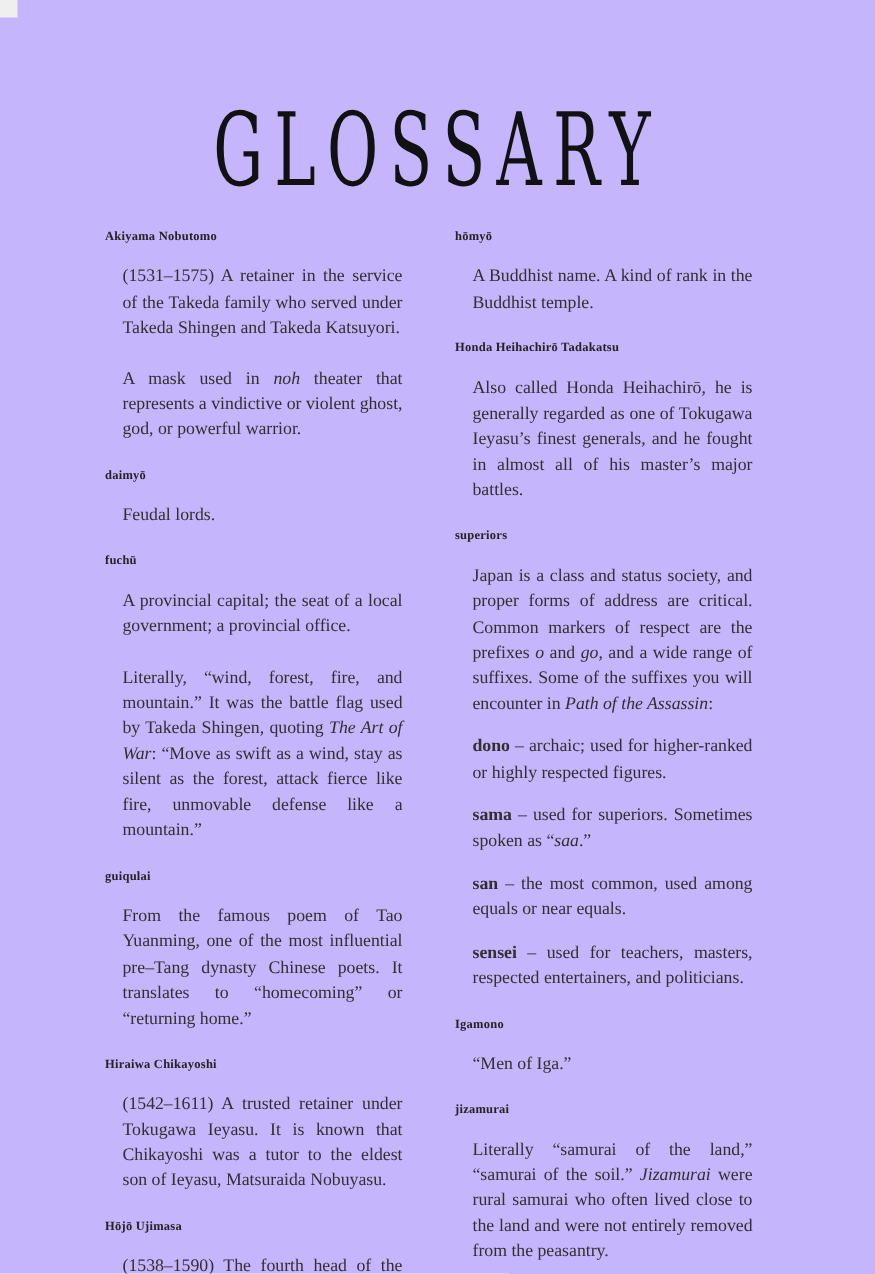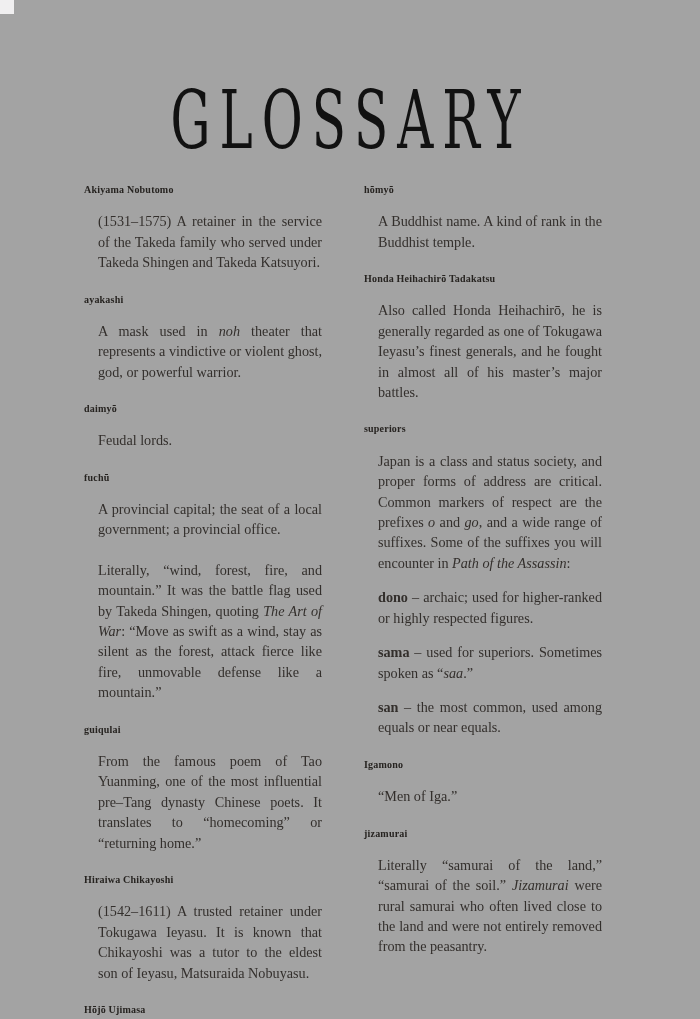--- a/index.html
+++ b/index.html
@@ -1,20 +1,20 @@
 <!DOCTYPE html>
 <html><head>
 <meta charset="utf-8">
 <style>
   html, body { margin: 0; padding: 0; background: #ffffff; }
   .page {
     position: relative;
     width: 700px;
     height: 1019px;
-    background: #a3a3a3;
+    background: #c4b5fd;
     overflow: hidden;
     font-family: "Liberation Serif", serif;
     color: #2e2b29;
   }
   .corner-artifact {
     position: absolute;
     top: 0; left: 0;
     width: 14px; height: 14px;
     background: #f0eff0;
   }
@@ -73,21 +73,20 @@
   <div class="title-wrap">
     <h1 class="title">GLOSSARY</h1>
   </div>
   <div class="columns">
     <div class="col" id="col-0">
         <div class="entry">
           <div class="term">Akiyama Nobutomo</div>
           <p class="def"><span>(1531–1575) A retainer in the service of the Takeda family who served under Takeda Shingen and Takeda Katsuyori.</span></p>
         </div>
         <div class="entry">
-          <div class="term">ayakashi</div>
           <p class="def"><span>A mask used in </span><span class="it">noh</span><span> theater that represents a vindictive or violent ghost, god, or powerful warrior.</span></p>
         </div>
         <div class="entry">
           <div class="term">daimyō</div>
           <p class="def"><span>Feudal lords.</span></p>
         </div>
         <div class="entry">
           <div class="term">fuchū</div>
           <p class="def"><span>A provincial capital; the seat of a local government; a provincial office.</span></p>
         </div>
@@ -115,20 +114,21 @@
         <div class="entry">
           <div class="term">Honda Heihachirō Tadakatsu</div>
           <p class="def"><span>Also called Honda Heihachirō, he is generally regarded as one of Tokugawa Ieyasu’s finest generals, and he fought in almost all of his master’s major battles.</span></p>
         </div>
         <div class="entry">
           <div class="term">superiors</div>
           <p class="def"><span>Japan is a class and status society, and proper forms of address are critical. Common markers of respect are the prefixes </span><span class="it">o</span><span> and </span><span class="it">go</span><span>, and a wide range of suffixes. Some of the suffixes you will encounter in </span><span class="it">Path of the Assassin</span><span>:</span></p>
           <p class="def"><span class="bd">dono</span><span> – archaic; used for higher-ranked or highly respected figures.</span></p>
           <p class="def"><span class="bd">sama</span><span> – used for superiors. Sometimes spoken as “</span><span class="it">saa</span><span>.”</span></p>
           <p class="def"><span class="bd">san</span><span> – the most common, used among equals or near equals.</span></p>
+          <p class="def"><span class="bd">sensei</span><span> – used for teachers, masters, respected entertainers, and politicians.</span></p>
         </div>
         <div class="entry">
           <div class="term">Igamono</div>
           <p class="def"><span>“Men of Iga.”</span></p>
         </div>
         <div class="entry">
           <div class="term">jizamurai</div>
           <p class="def"><span>Literally “samurai of the land,” “samurai of the soil.” </span><span class="it">Jizamurai</span><span> were rural samurai who often lived close to the land and were not entirely removed from the peasantry.</span></p>
         </div>
       </div>

